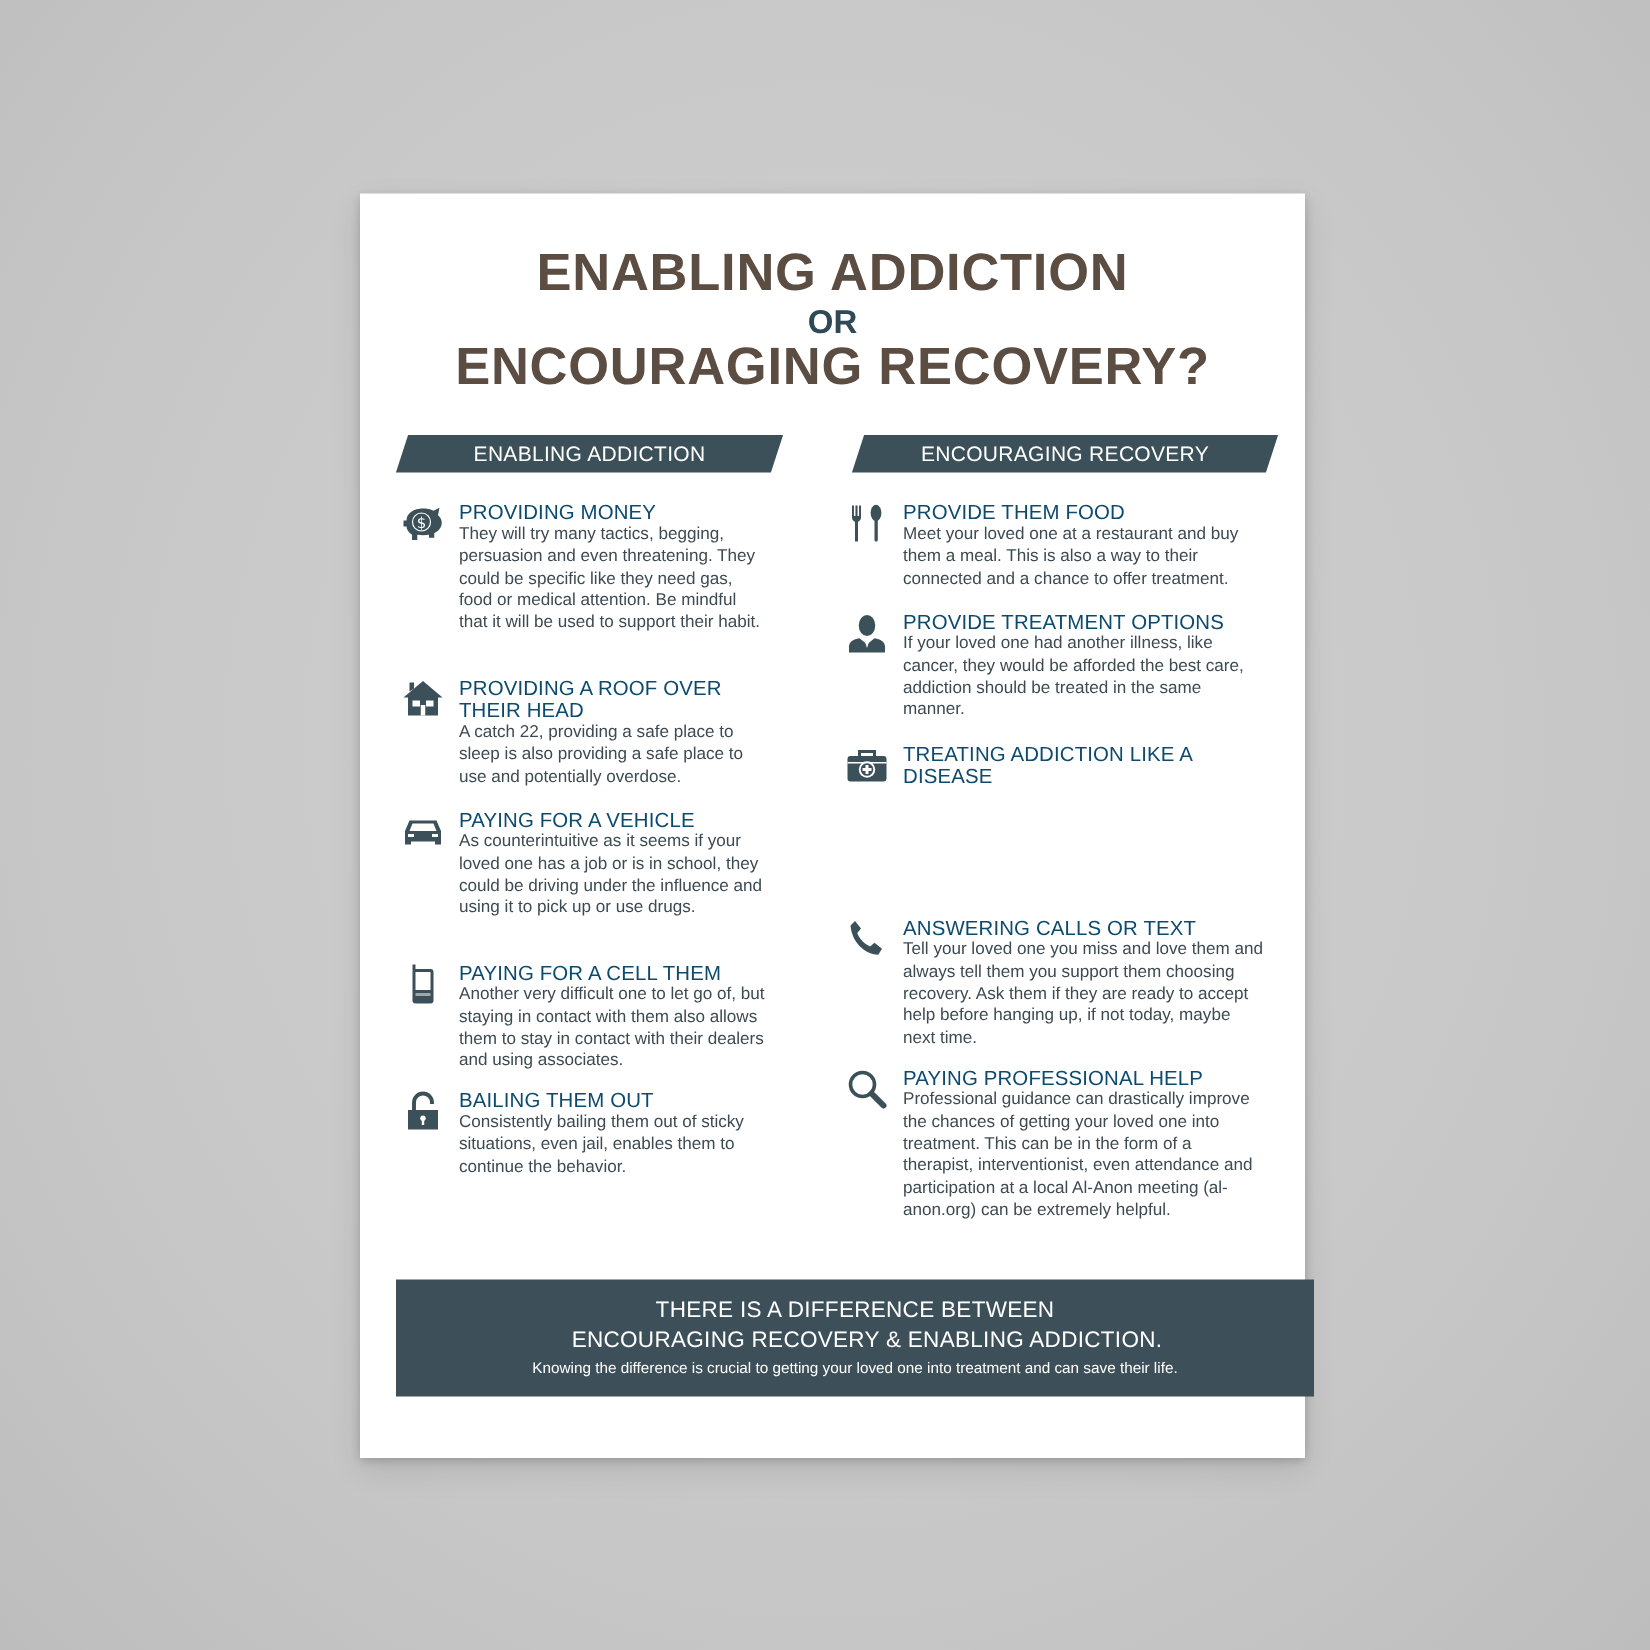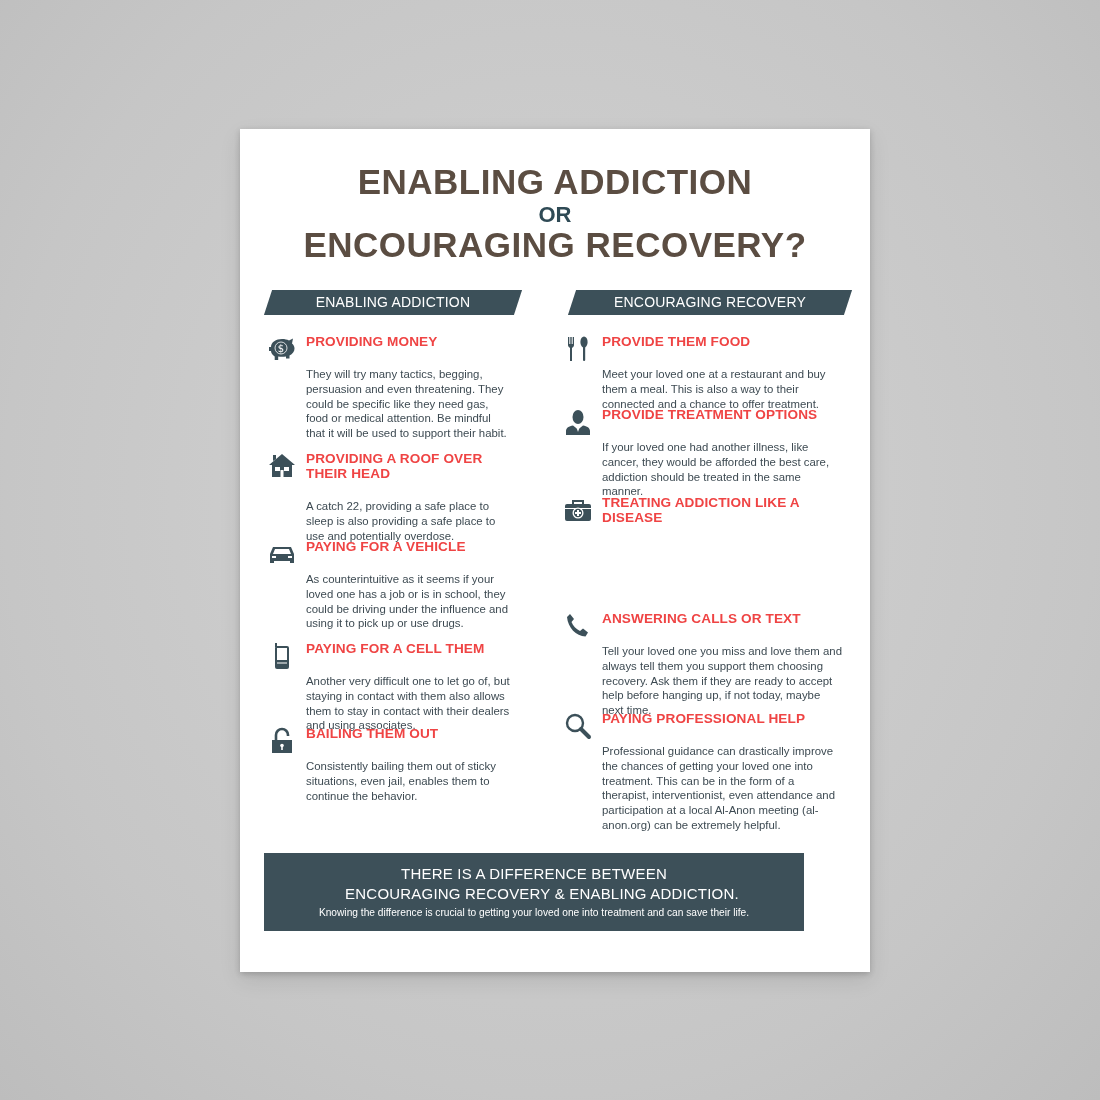--- a/index.html
+++ b/index.html
@@ -30,30 +30,30 @@
   }
   .col-header span { position:relative; }
   .hdr-left { left:28px; width:250px; }
   .hdr-right { left:332px; width:276px; }
 
   .item { position:absolute; }
   .item .icon { position:absolute; left:0; top:0; width:30px; height:30px; }
   .item .icon svg { width:30px; height:30px; display:block; }
   .item .body { position:absolute; left:39px; top:0; }
   .item h3 {
-    margin:0; font-size:13.6px; line-height:15px; font-weight:bold; color:#ef4444; letter-spacing:0.1px;
+    margin:0; font-size:13.6px; line-height:15px; font-weight:normal; color:#0c4a6e; letter-spacing:0.1px;
   }
   .item p {
-    margin:18px 0 0 0; font-size:11.4px; line-height:14.8px; color:#3d4a52;
+    margin:0 0 0 0; font-size:11.4px; line-height:14.8px; color:#3d4a52;
   }
   .left .body { width:205px; }
   .right .body { width:240px; }
 
   .banner {
-    position:absolute; left:24px; top:724px; width:540px; height:78px;
+    position:absolute; left:24px; top:724px; width:612px; height:78px;
     background:#3d5059; color:#fff; text-align:center;
   }
   .banner .b1 { position:absolute; top:12px; left:0; right:0; font-size:15px; letter-spacing:0.2px; }
   .banner .b2 { position:absolute; top:32px; left:0; right:0; font-size:15px; letter-spacing:0.2px;margin-left:16px; }
   .banner .b3 { position:absolute; top:54px; left:0; right:0; font-size:10.2px; font-weight:normal; }
 </style>
 </head>
 <body>
 
 <div class="paper">

